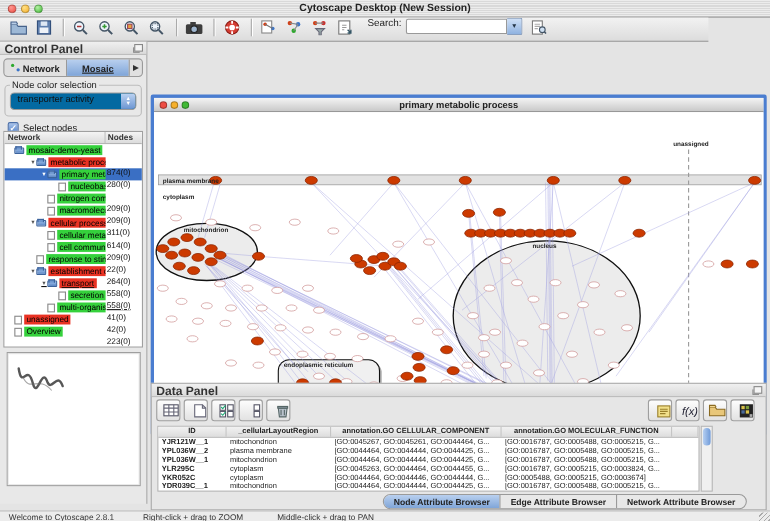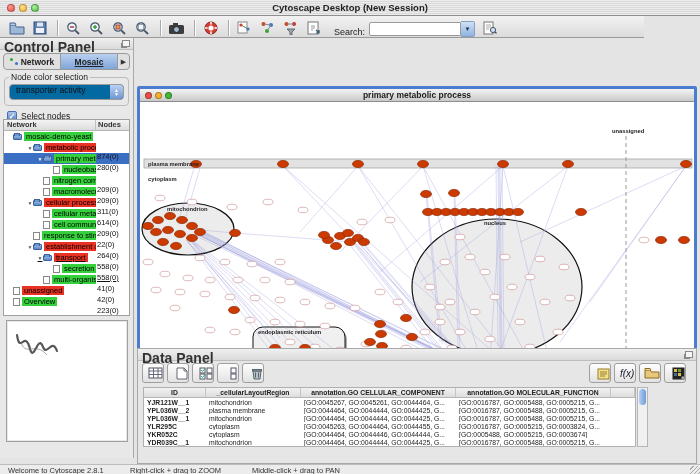--- a/index.html
+++ b/index.html
@@ -10,31 +10,31 @@
   .titlebar { position:absolute; left:0; top:0; width:700px; height:16px;
     background:repeating-linear-gradient(180deg,#ececec 0 1px,#d9d9d9 1px 2px);
     border-bottom:1px solid #8f8f8f; }
   .titlebar .title { position:absolute; left:0; right:0; top:2px; text-align:center; font-size:9.5px; font-weight:bold; color:#222; }
   .tl { position:absolute; top:4px; width:8px; height:8px; border-radius:50%; border:1px solid rgba(0,0,0,.25); }
   .tl.r { left:7px;  background:radial-gradient(circle at 35% 30%, #ff9a94,#ee4d43); }
   .tl.y { left:19px; background:radial-gradient(circle at 35% 30%, #ffe28a,#f6b02c); }
   .tl.g { left:31px; background:radial-gradient(circle at 35% 30%, #b7f2a8,#41b935); }
 
   
-  .toolbar { position:absolute; left:0; top:16px; width:644px; height:22px; background:linear-gradient(#f2f2f2,#dcdcdc); border-bottom:1px solid #9a9a9a; display:flex; align-items:flex-end; padding-left:6px; }
+  .toolbar { position:absolute; left:0; top:16px; width:644px; height:22px; background:linear-gradient(#f2f2f2,#dcdcdc); border-bottom:1px solid #9a9a9a; display:flex; align-items:flex-start; padding-left:6px; }
   .tb-btn { width:21px; height:18px; margin-right:2px; display:flex; align-items:center; justify-content:center; border-radius:3px; }
   .tb-sep { width:1px; height:16px; background:#aaa; margin:0 5px; box-shadow:1px 0 0 #fff; }
   .search-label { margin:0 4px 0 8px; font-size:9px; color:#222; }
   .search-box { display:flex; align-items:center; }
   .search-input { width:92px; height:14px; border:1px solid #999; background:#fff; border-radius:2px 0 0 2px; font-size:8px; padding:0 3px; }
   .search-arrow { width:14px; height:16px; border:1px solid #8aa0c0; border-left:none; background:linear-gradient(#cfe0f6,#8fb2e0); border-radius:0 2px 2px 0; font-size:6px; color:#234; display:flex; align-items:center; justify-content:center; }
 
   
   .control-panel { position:absolute; left:0; top:38px; width:134px; height:420px; background:#e8e8e8; border-right:1px solid #a8a8a8; }
-  .panel-title { height:12px; font-size:14px; font-weight:bold; color:#333; padding:1px 4px; background:linear-gradient(#f0f0f0,#dadada); border-bottom:1px solid #bdbdbd; position:relative; }
+  .panel-title { height:12px; font-size:11px; font-weight:bold; color:#333; padding:1px 4px; background:linear-gradient(#f0f0f0,#dadada); border-bottom:1px solid #bdbdbd; position:relative; }
   .float-ic { position:absolute; right:3px; top:2px; width:8px; height:7px; border:1px solid #888; background:#f5f5f5; box-shadow:-2px 2px 0 -1px #888; }
   .cp-tabs { display:flex; align-items:center; margin:3px 3px 2px 3px; height:17px; border:1px solid #9a9a9a; border-radius:4px; background:#e0e0e0; overflow:hidden; }
   .cp-tab { flex:1; height:100%; display:flex; align-items:center; justify-content:center; gap:3px; font-size:8.5px; font-weight:bold; color:#222; border-right:1px solid #9a9a9a; }
   .cp-tab.sel { background:linear-gradient(#b9d0ef,#7fa5d8);text-decoration:underline; }
   .cp-tab-more { width:11px; text-align:center; font-size:7px; color:#333; }
   .net-ic { width:8px; height:8px; position:relative; }
   .net-ic i { position:absolute; width:3px; height:3px; border-radius:50%; }
   fieldset.ncs { margin:2px 4px; border:1px solid #bcbcbc; border-radius:4px; padding:2px 4px 5px 4px; }
   fieldset.ncs legend { font-size:8.5px; color:#222; padding:0 2px; }
   .combo { display:flex; height:16px; border:1px solid #9a9a9a; border-radius:4px; background:#0369a1; overflow:hidden; align-items:flex-start; }
@@ -710,20 +710,25 @@
             <div class="cw0">YDR039C__1</div>
             <div class="cw1">mitochondrion</div>
             <div class="cw2">[GO:0044464, GO:0044444, GO:0044425, G...</div>
             <div class="cw3">[GO:0016787, GO:0005488, GO:0005215, G...</div>
           </div>
         </div>
     </div>
     <div class="dp-scroll">
         <div class="thumb"></div>
       </div>
+    <div class="dp-tabs" id="dp-tabs">
+        <div class="dp-tab sel">Node Attribute Browser</div>
+        <div class="dp-tab">Edge Attribute Browser</div>
+        <div class="dp-tab">Network Attribute Browser</div>
+      </div>
   </div>
 
   <div class="statusbar">
     <span style="left:8px;">Welcome to Cytoscape 2.8.1</span>
     <span style="left:130px;">Right-click + drag to ZOOM</span>
     <span style="left:252px;">Middle-click + drag to PAN</span>
     <span class="grip"></span>
   </div>
 </div>
 

